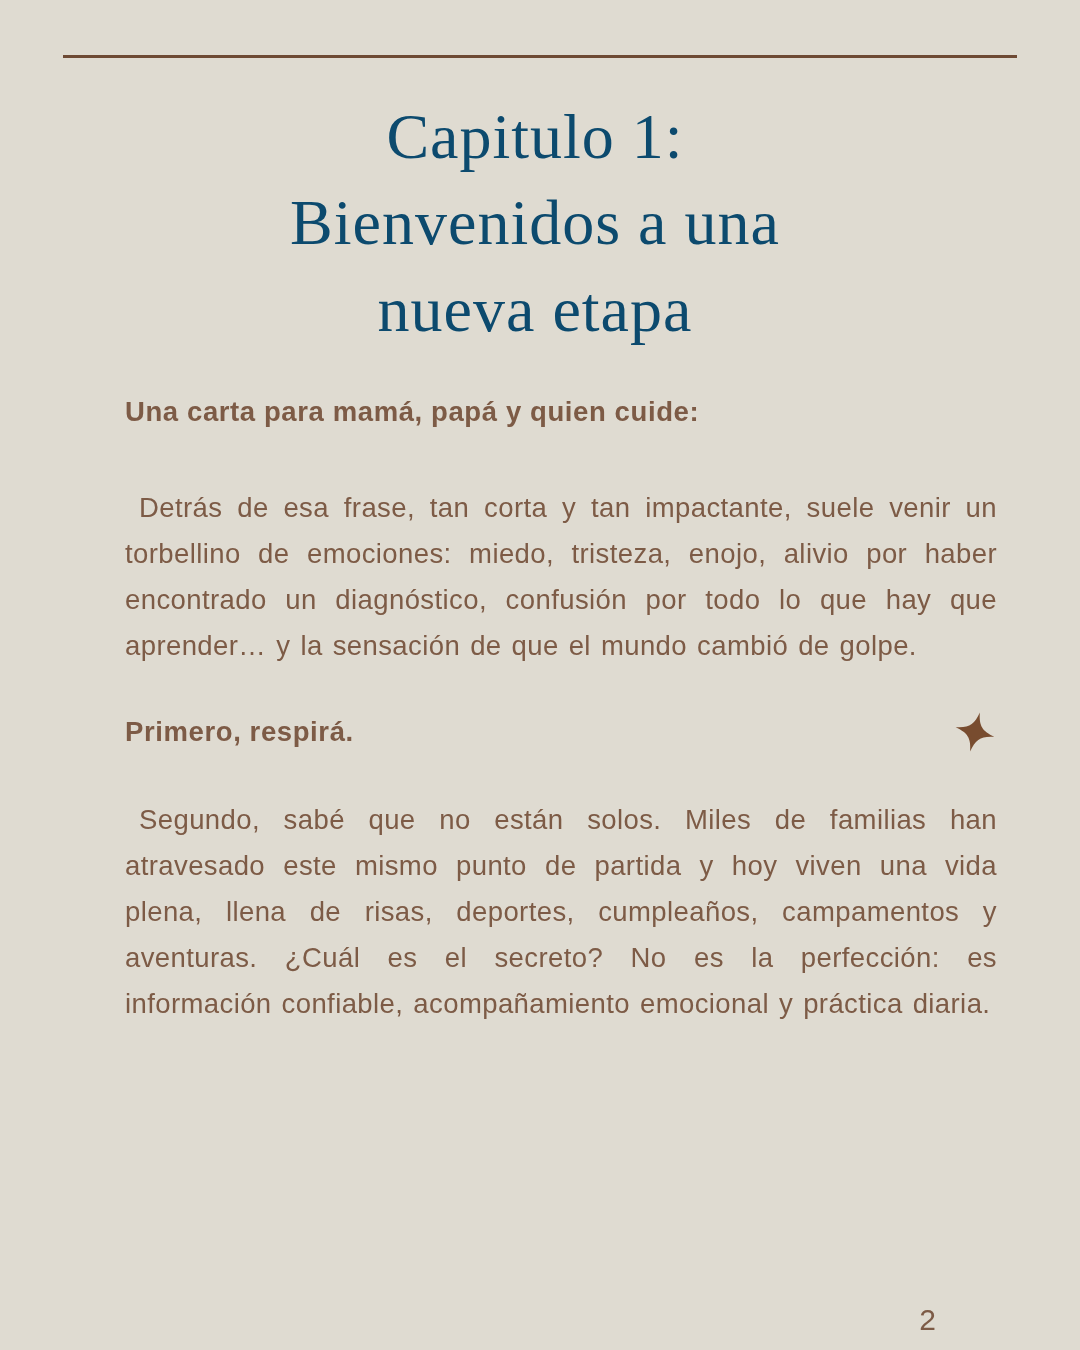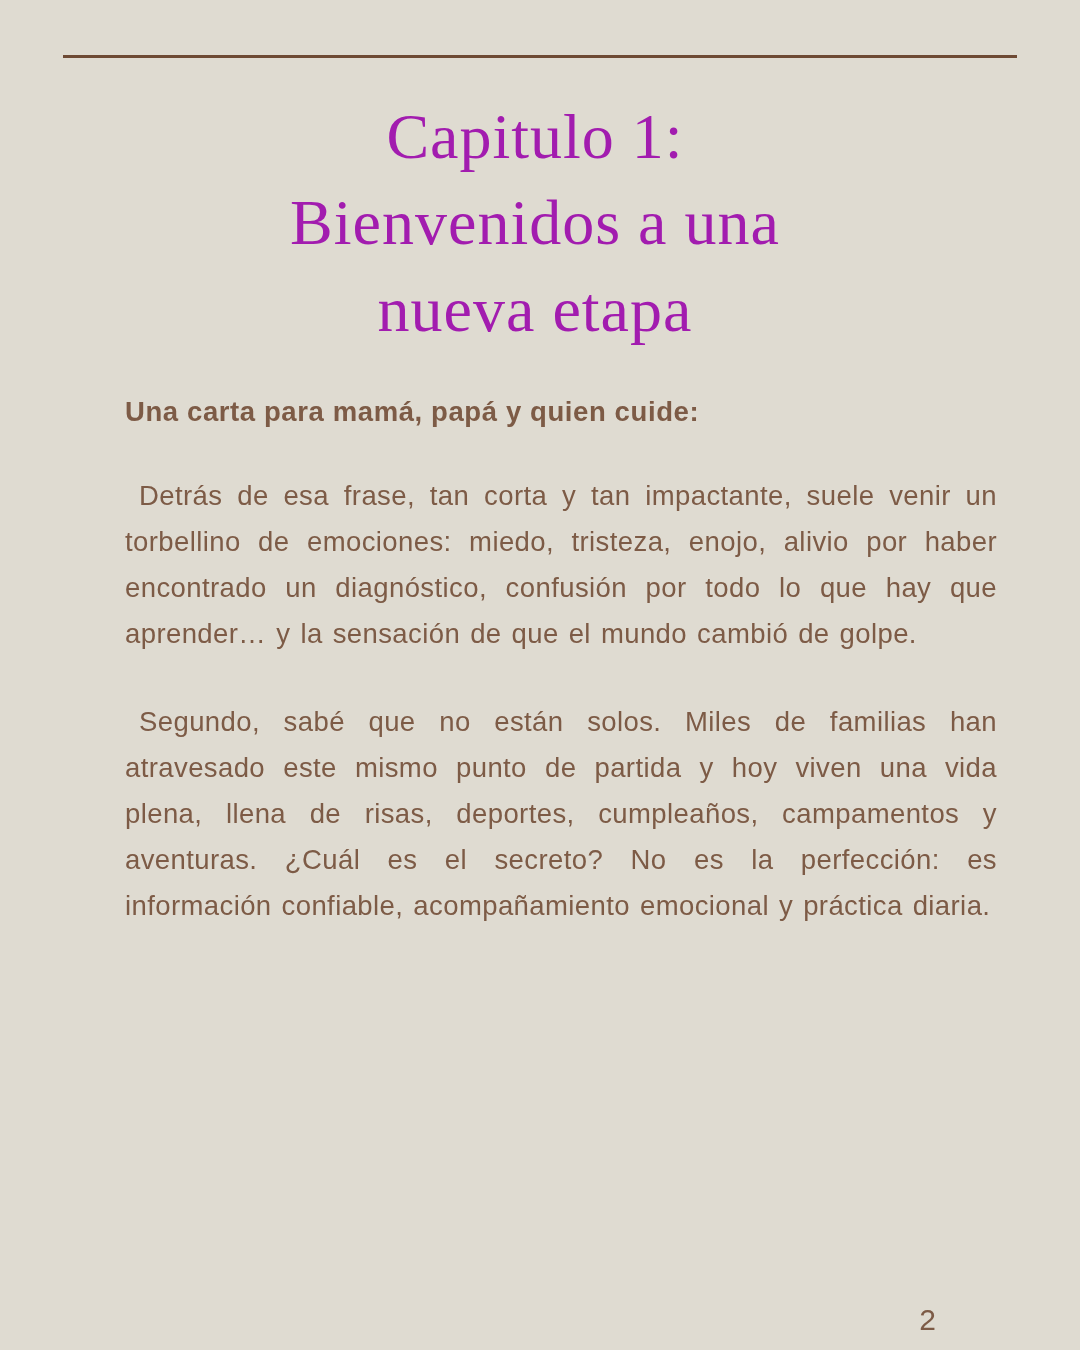--- a/index.html
+++ b/index.html
@@ -20,21 +20,21 @@
     height: 3px;
     background: #6e4a34;
   }
   .chapter-title {
     margin: 36px 135px 0 125px;
     font-family: "Liberation Serif", "DejaVu Serif", serif;
     font-weight: 400;
     font-size: 64px;
     line-height: 1.35;
     text-align: center;
-    color: #a21caf;
+    color: #0c4a6e;
     white-space: pre-line;
     letter-spacing: 1px;
   }
   .content {
     padding: 0 83px 0 125px;
     color: #7d5b46;
   }
   .letter-heading {
     margin-top: 42px;
     font-size: 27.5px;
@@ -43,21 +43,21 @@
     letter-spacing: 0.6px;
   }
   .body-par {
     font-size: 27.5px;
     line-height: 46px;
     text-align: justify;
     letter-spacing: 0.4px;
     word-spacing: 2px;
   }
   .p1 { margin-top: 62px; }
-  .p2 { margin-top: 44px; text-indent: 14px; }
+  .p2 { margin-top: 56px; text-indent: 14px; }
   .p3 { margin-top: 42px; text-indent: 14px; }
   .bold-seg { font-weight: 400; }
   .subhead-row {
     margin-top: 40px;
     display: flex;
     align-items: center;
     justify-content: space-between;
     height: 46px;
   }
   .subhead {
@@ -90,20 +90,26 @@
 Bienvenidos a una
 nueva etapa</h1>
 
   <div class="content">
 
     <p class="letter-heading">Una carta para mamá, papá y quien cuide:</p>
 
 
     <p class="body-par p2">Detrás de esa frase, tan corta y tan impactante, suele venir un torbellino de emociones: miedo, tristeza, enojo, alivio por haber encontrado un diagnóstico, confusión por todo lo que hay que aprender… y la sensación de que el mundo cambió de golpe.</p>
 
+    <div class="subhead-row">
+      <span class="subhead">Primero, respirá.</span>
+      <svg class="sparkle" viewBox="0 0 100 100" aria-hidden="true">
+        <path d="M50 0 C56 33 67 44 100 50 C67 56 56 67 50 100 C44 67 33 56 0 50 C33 44 44 33 50 0 Z" fill="#784c2f"></path>
+      </svg>
+    </div>
 
     <p class="body-par p3"><span>Segundo, </span><span class="bold-seg">sabé que no están solos</span><span>. Miles de familias han atravesado este mismo punto de partida y hoy viven una vida plena, llena de risas, deportes, cumpleaños, campamentos y aventuras. ¿Cuál es el secreto? No es la perfección: es </span><span class="bold-seg">información confiable, acompañamiento emocional y práctica diaria</span><span>.</span></p>
 
   </div>
 
   <div class="page-number">2</div>
 
 </div>
 
 </body></html>

